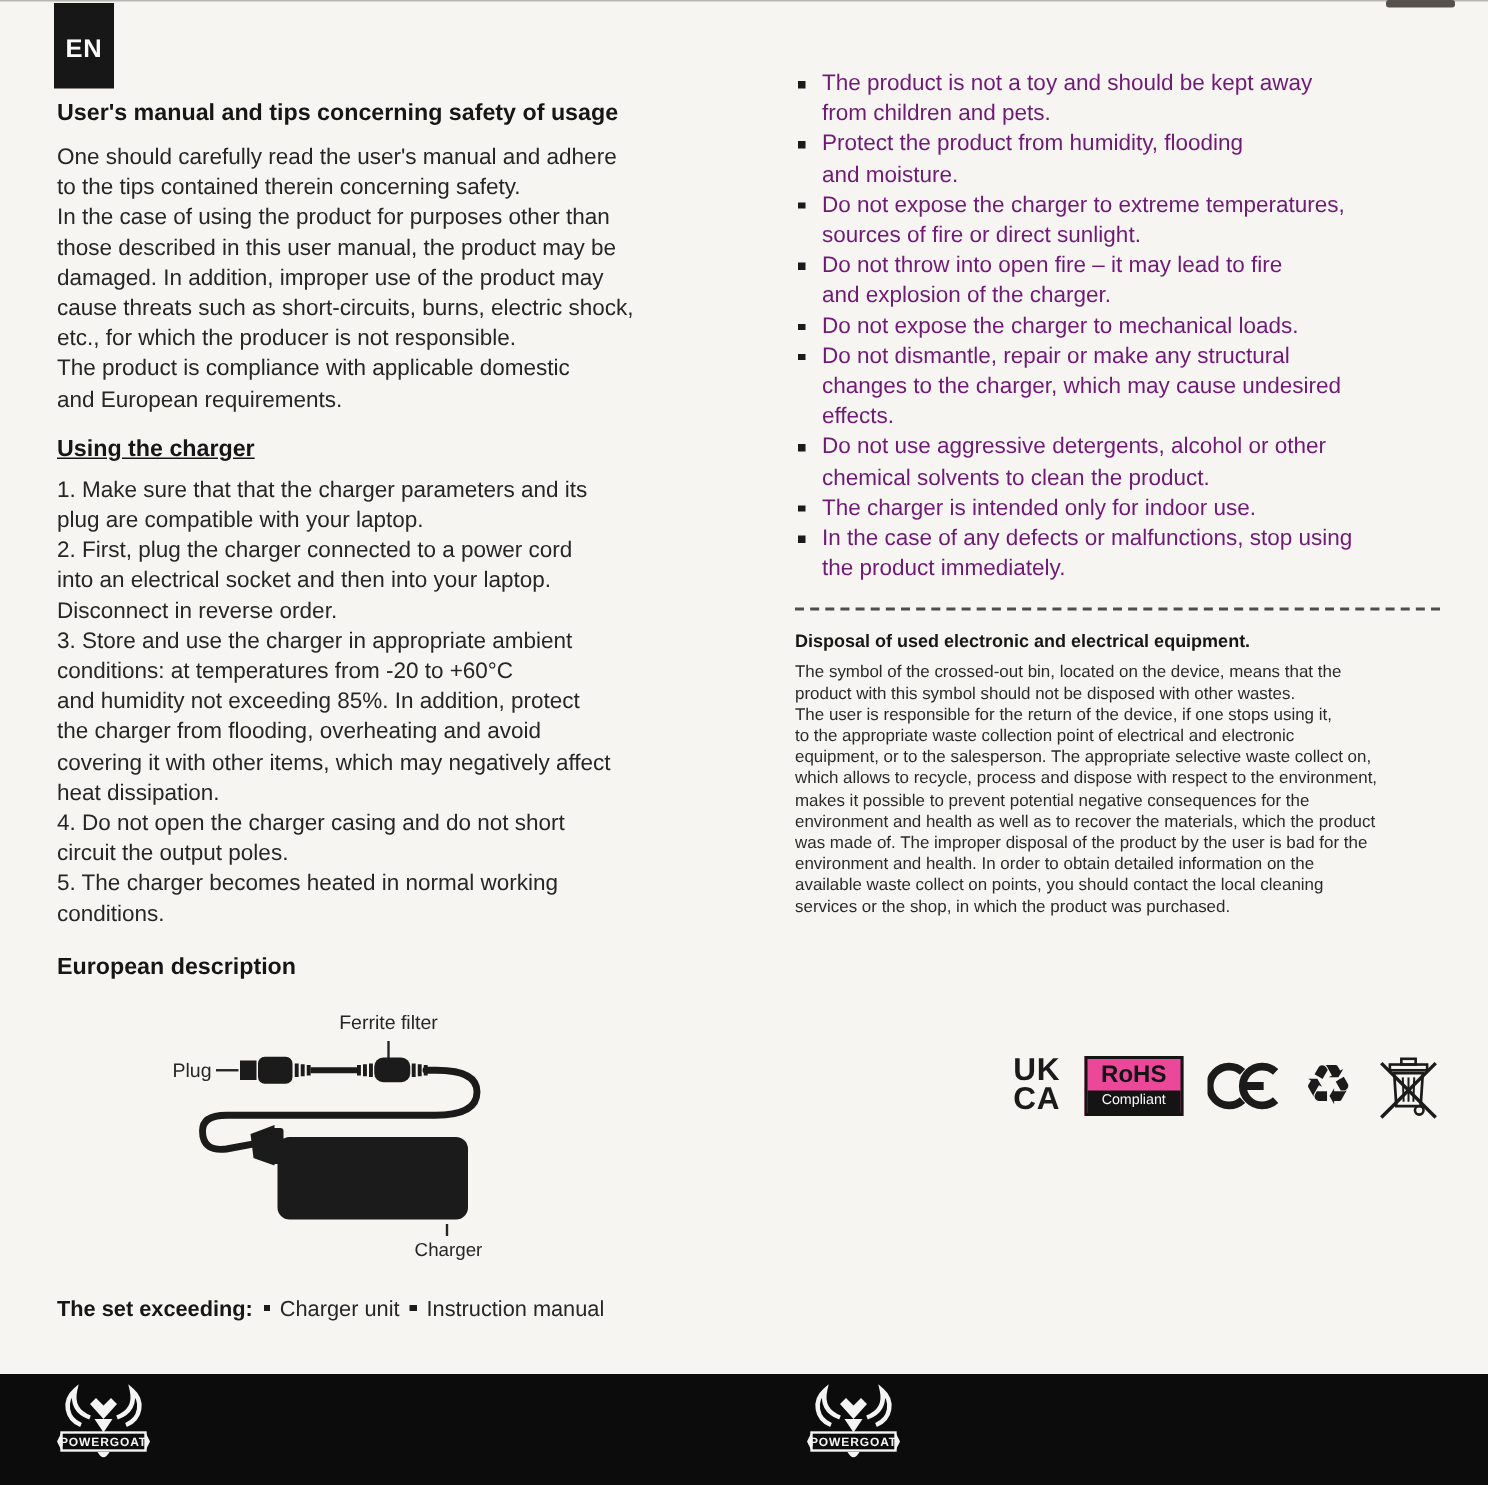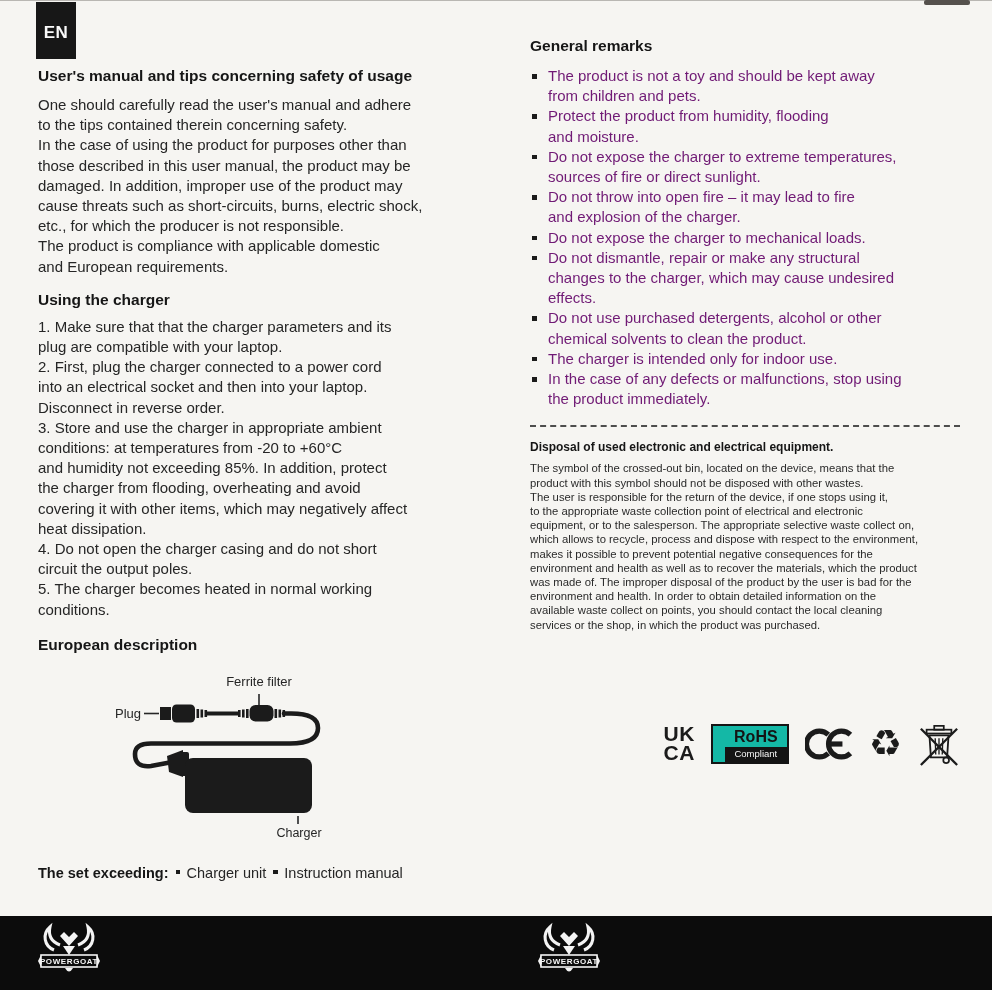--- a/index.html
+++ b/index.html
@@ -19,21 +19,21 @@
 
   .col-left{position:absolute;left:38px;top:66px;width:444px;}
   .col-right{position:absolute;left:530px;top:36px;width:430px;}
 
   h1,h2{font-size:15.5px;font-weight:bold;color:#161616;margin:0;line-height:20px;}
   .body-text{
     font-size:15px;line-height:20.2px;margin:0;white-space:pre-line;
     color:#262626;
   }
   .safety-para{margin-top:9px;}
-  .using-head{margin-top:13px;}
+  .using-head{margin-top:13px;text-decoration:underline;}
   .using-para{margin-top:7px;}
   .desc-head{margin-top:15px;}
 
   .diagram{margin-top:4px;width:430px;height:185px;position:relative;}
   .diagram svg{display:block;}
   .diag-label{font-size:13px;fill:#262626;}
   .diag-label-sm{font-size:12.5px;fill:#262626;}
 
   .set-includes{margin-top:21px;font-size:14.5px;color:#262626;display:flex;align-items:baseline;}
   .set-includes .lbl{font-weight:bold;color:#161616;}
@@ -47,21 +47,21 @@
   }
   .remarks li::before{content:"";position:absolute;left:2px;top:8px;width:4.5px;height:4.5px;background:#1b1b1b;}
 
   .dashed-divider{margin-top:16px;border:none;border-top:2px dashed #4d4d4d;width:100%;height:0;}
 
   .disposal-head{font-size:12px;font-weight:bold;color:#161616;margin-top:13px;line-height:15px;}
   .disposal-text{font-size:11.3px;line-height:14.2px;margin-top:6px;white-space:pre-line;color:#2a2a2a;}
 
   .cert-row{margin-top:88px;display:flex;justify-content:flex-end;align-items:center;gap:16px;}
   .ukca{font-weight:800;font-size:21px;line-height:18.5px;color:#1b1b1b;letter-spacing:.5px;text-align:center;}
-  .rohs{width:62px;border:2.5px solid #141414;background:#14b8a6;text-align:center;padding-left:12px;}
+  .rohs{width:62px;border:2.5px solid #141414;background:#ec4899;text-align:center;}
   .rohs .rohs-top{font-size:16px;font-weight:800;color:#141414;padding:1px 0 0 0;line-height:20px;}
   .rohs .rohs-bottom{background:#141414;color:#f7f7f7;font-size:9.5px;line-height:14px;padding-bottom:1px;}
   .recycle{font-family:"DejaVu Sans",sans-serif;font-size:37px;line-height:38px;color:#1b1b1b;}
 
   .footer-bar{position:absolute;left:0;top:916px;width:992px;height:86px;background:#0c0c0c;}
   .goat{position:absolute;top:6px;width:62px;height:60px;}
   .goat.g1{left:38px;}
   .goat.g2{left:538px;}
 </style>
 </head>
@@ -144,35 +144,34 @@
     </div>
 
     <div class="set-includes">
       <span class="lbl">The set exceeding:</span>
       <span class="inc-item">Charger unit</span>
       <span class="inc-item">Instruction manual</span>
     </div>
   </div>
 
   <div class="col-right">
-    <h1>General remarks</h1>
     <ul class="remarks">
       <li>The product is not a toy and should be kept away
 from children and pets.</li>
       <li>Protect the product from humidity, flooding
 and moisture.</li>
       <li>Do not expose the charger to extreme temperatures,
 sources of fire or direct sunlight.</li>
       <li>Do not throw into open fire – it may lead to fire
 and explosion of the charger.</li>
       <li>Do not expose the charger to mechanical loads.</li>
       <li>Do not dismantle, repair or make any structural
 changes to the charger, which may cause undesired
 effects.</li>
-      <li>Do not use purchased detergents, alcohol or other
+      <li>Do not use aggressive detergents, alcohol or other
 chemical solvents to clean the product.</li>
       <li>The charger is intended only for indoor use.</li>
       <li>In the case of any defects or malfunctions, stop using
 the product immediately.</li>
     </ul>
 
     <hr class="dashed-divider">
 
     <div class="disposal-head">Disposal of used electronic and electrical equipment.</div>
     <p class="disposal-text">The symbol of the crossed-out bin, located on the device, means that the

